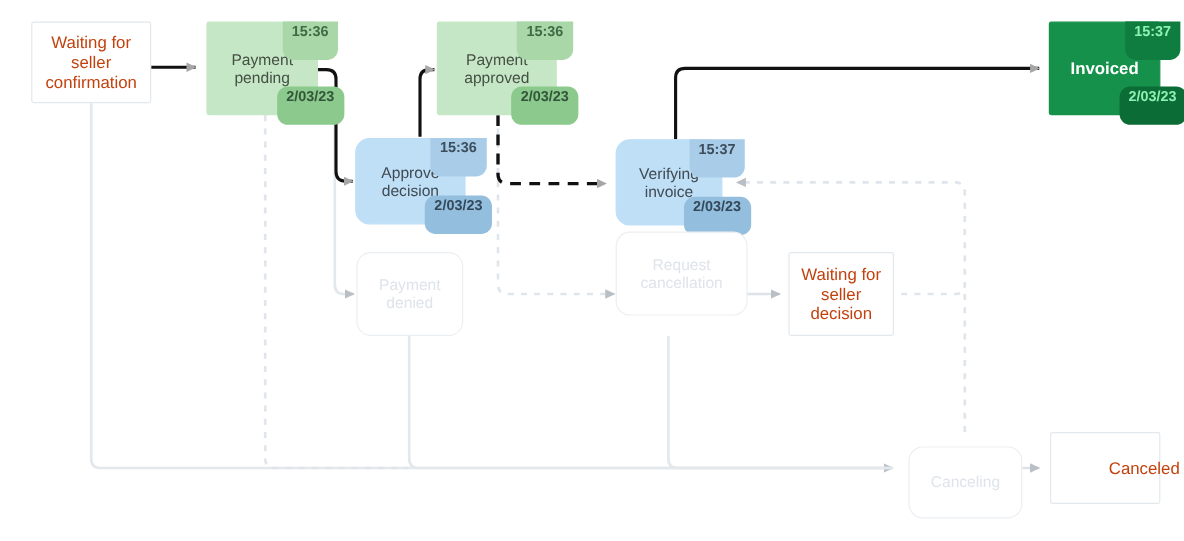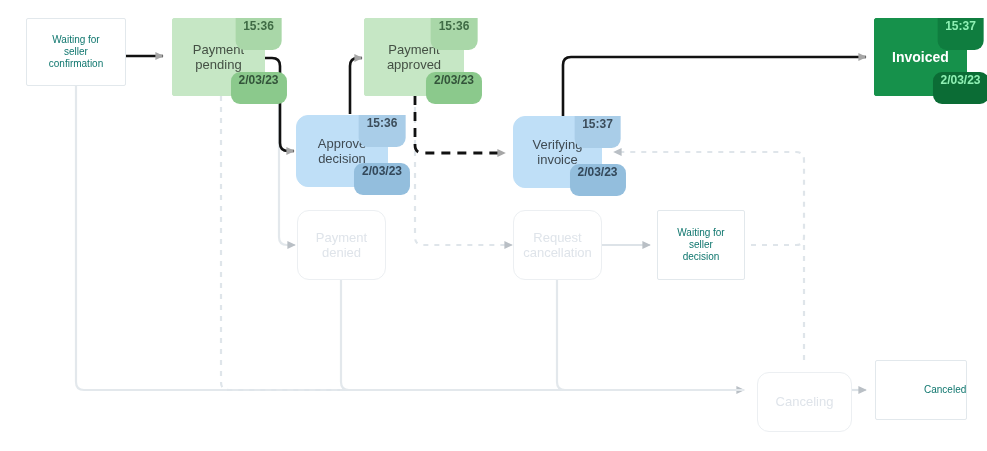--- a/index.html
+++ b/index.html
@@ -40,22 +40,22 @@
     display: block;
     width: 100%;
     padding: 0 4px;
     white-space: pre-line;
   }
   
   .node.state-idle {
     background: #ffffff;
     border: 1px solid #e2e8ec;
     border-radius: 2px;
-    color: #0f766e;
-    font-size: 10px;
+    color: #c2410c;
+    font-size: 14px;
   }
   
   .node.state-disabled {
     background: #ffffff;
     border: 1px solid #eceff2;
     border-radius: 12px;
     color: #dfe4ea;
     font-size: 13px;
   }
   
@@ -194,21 +194,21 @@
 invoice</span>
     <span class="badge date">2/03/23</span>
   </div>
 
   <div class="node state-current" style="left:874px; top:18px; width:93px; height:78px;">
     <span class="badge time">15:37</span>
     <span class="label">Invoiced</span>
     <span class="badge date">2/03/23</span>
   </div>
 
-  <div class="node state-disabled" style="left:513px; top:210px; width:89px; height:70px;">
+  <div class="node state-disabled" style="left:513px; top:193px; width:110px; height:70px;">
     <span class="label">Request
 cancellation</span>
   </div>
 
   <div class="node state-idle" style="left:657px; top:210px; width:88px; height:70px;">
     <span class="label">Waiting for
 seller
 decision</span>
   </div>
 

